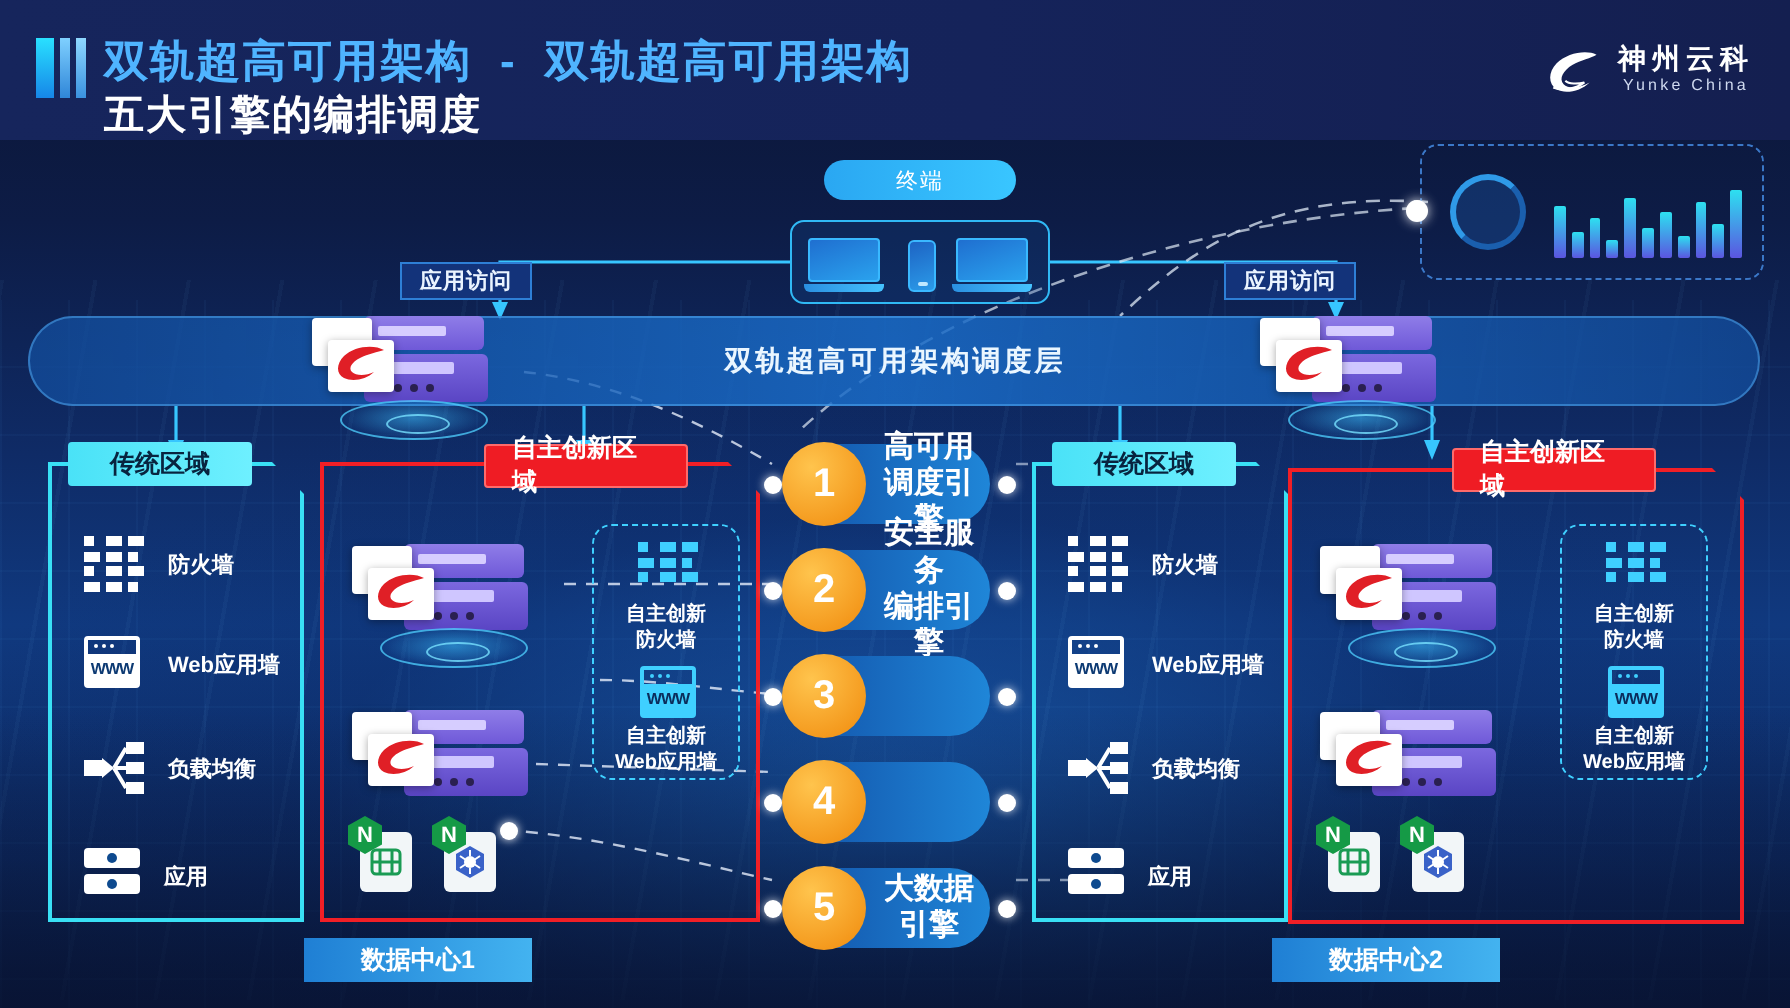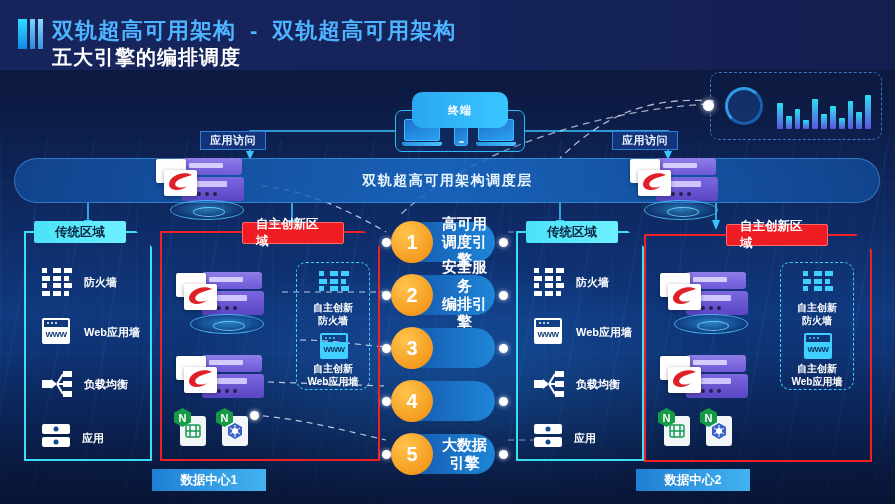--- a/index.html
+++ b/index.html
@@ -42,23 +42,23 @@
   .title1 .dash { color:#4fb4ff; padding:0 14px; }
   .title2 { position:absolute; left:52px; top:44px; font-size:20px; font-weight:bold; color:#fff; letter-spacing:1px;}
   .logo { position:absolute; right:18px; top:22px; display:flex; align-items:center; gap:7px;}
   .logo-mark { width:30px; height:26px; }
   .logo-txt-cn{ font-size:14px; font-weight:bold; color:#fff; letter-spacing:3px; line-height:1.1;}
   .logo-txt-en{ font-size:8px; color:#cfd9ef; letter-spacing:1.6px; line-height:1.5; text-align:center;}
 
   
   .terminal-box{ position:absolute; left:395px; top:110px; width:130px; height:42px;
     border:1.5px solid #30b9f5; border-radius:7px; background:rgba(20,70,140,.25);}
-  .terminal-chip{ position:absolute; left:412px; top:92px; width:96px; height:36px; border-radius:10px;
+  .terminal-chip{ position:absolute; left:412px; top:80px; width:96px; height:20px; border-radius:10px;
     background:linear-gradient(90deg,#2aa7f2,#39c6ff); display:flex; align-items:center; justify-content:center;
-    font-size:11px; font-weight:bold; color:#fff; letter-spacing:1px;}
+    font-size:11px; font-weight:normal; color:#fff; letter-spacing:1px;}
   .laptop{ position:absolute; width:40px; height:27px;}
   .laptop .scr{ width:36px;height:22px;border:1.7px solid #39b9ff;border-radius:2px;
     background:linear-gradient(160deg,#1f6fd0,#2aa2ee);}
   .laptop .base{ width:40px;height:4px;margin-left:-2px;margin-top:1px;border-radius:0 0 3px 3px;
     background:linear-gradient(90deg,#2a8fe0,#45c3ff);}
   .phone{ position:absolute; width:14px;height:26px;border:1.6px solid #3ab8ff;border-radius:3px;
     background:linear-gradient(160deg,#1d64c4,#2b9ae8);}
   .phone:after{content:"";position:absolute;left:4px;bottom:2px;width:5px;height:2px;border-radius:1px;background:#bfe8ff;}
 
   
@@ -212,20 +212,30 @@
 <div class="header">
   <div class="hdr-bars">
       <i></i>
       <i></i>
       <i></i>
     </div>
   <div class="title1">
     <span>双轨超高可用架构</span><span class="dash">-</span><span>双轨超高可用架构</span>
   </div>
   <div class="title2">五大引擎的编排调度</div>
+  <div class="logo">
+    <svg class="logo-mark" viewBox="0 0 34 30">
+      <path d="M30 5c-6-3-17-1-23 5C2 15 2 22 7 25c5 3 14 1 19-4-5 3-12 4-15 1-3-3 0-8 5-11 5-3 11-4 14-6z" fill="#ffffff"></path>
+      <path d="M5 24c5 2 13 1 18-3-4 1-9 1-11-1" fill="none" stroke="#ffffff" stroke-width="1.2"></path>
+    </svg>
+    <div>
+      <div class="logo-txt-cn">神州云科</div>
+      <div class="logo-txt-en">Yunke China</div>
+    </div>
+  </div>
 </div>
 
 <div class="widget">
   <div class="donut"></div>
   <div class="bars">
     <i style="height:26px"></i>
       <i style="height:13px"></i>
       <i style="height:20px"></i>
       <i style="height:9px"></i>
     <i style="height:30px"></i>

